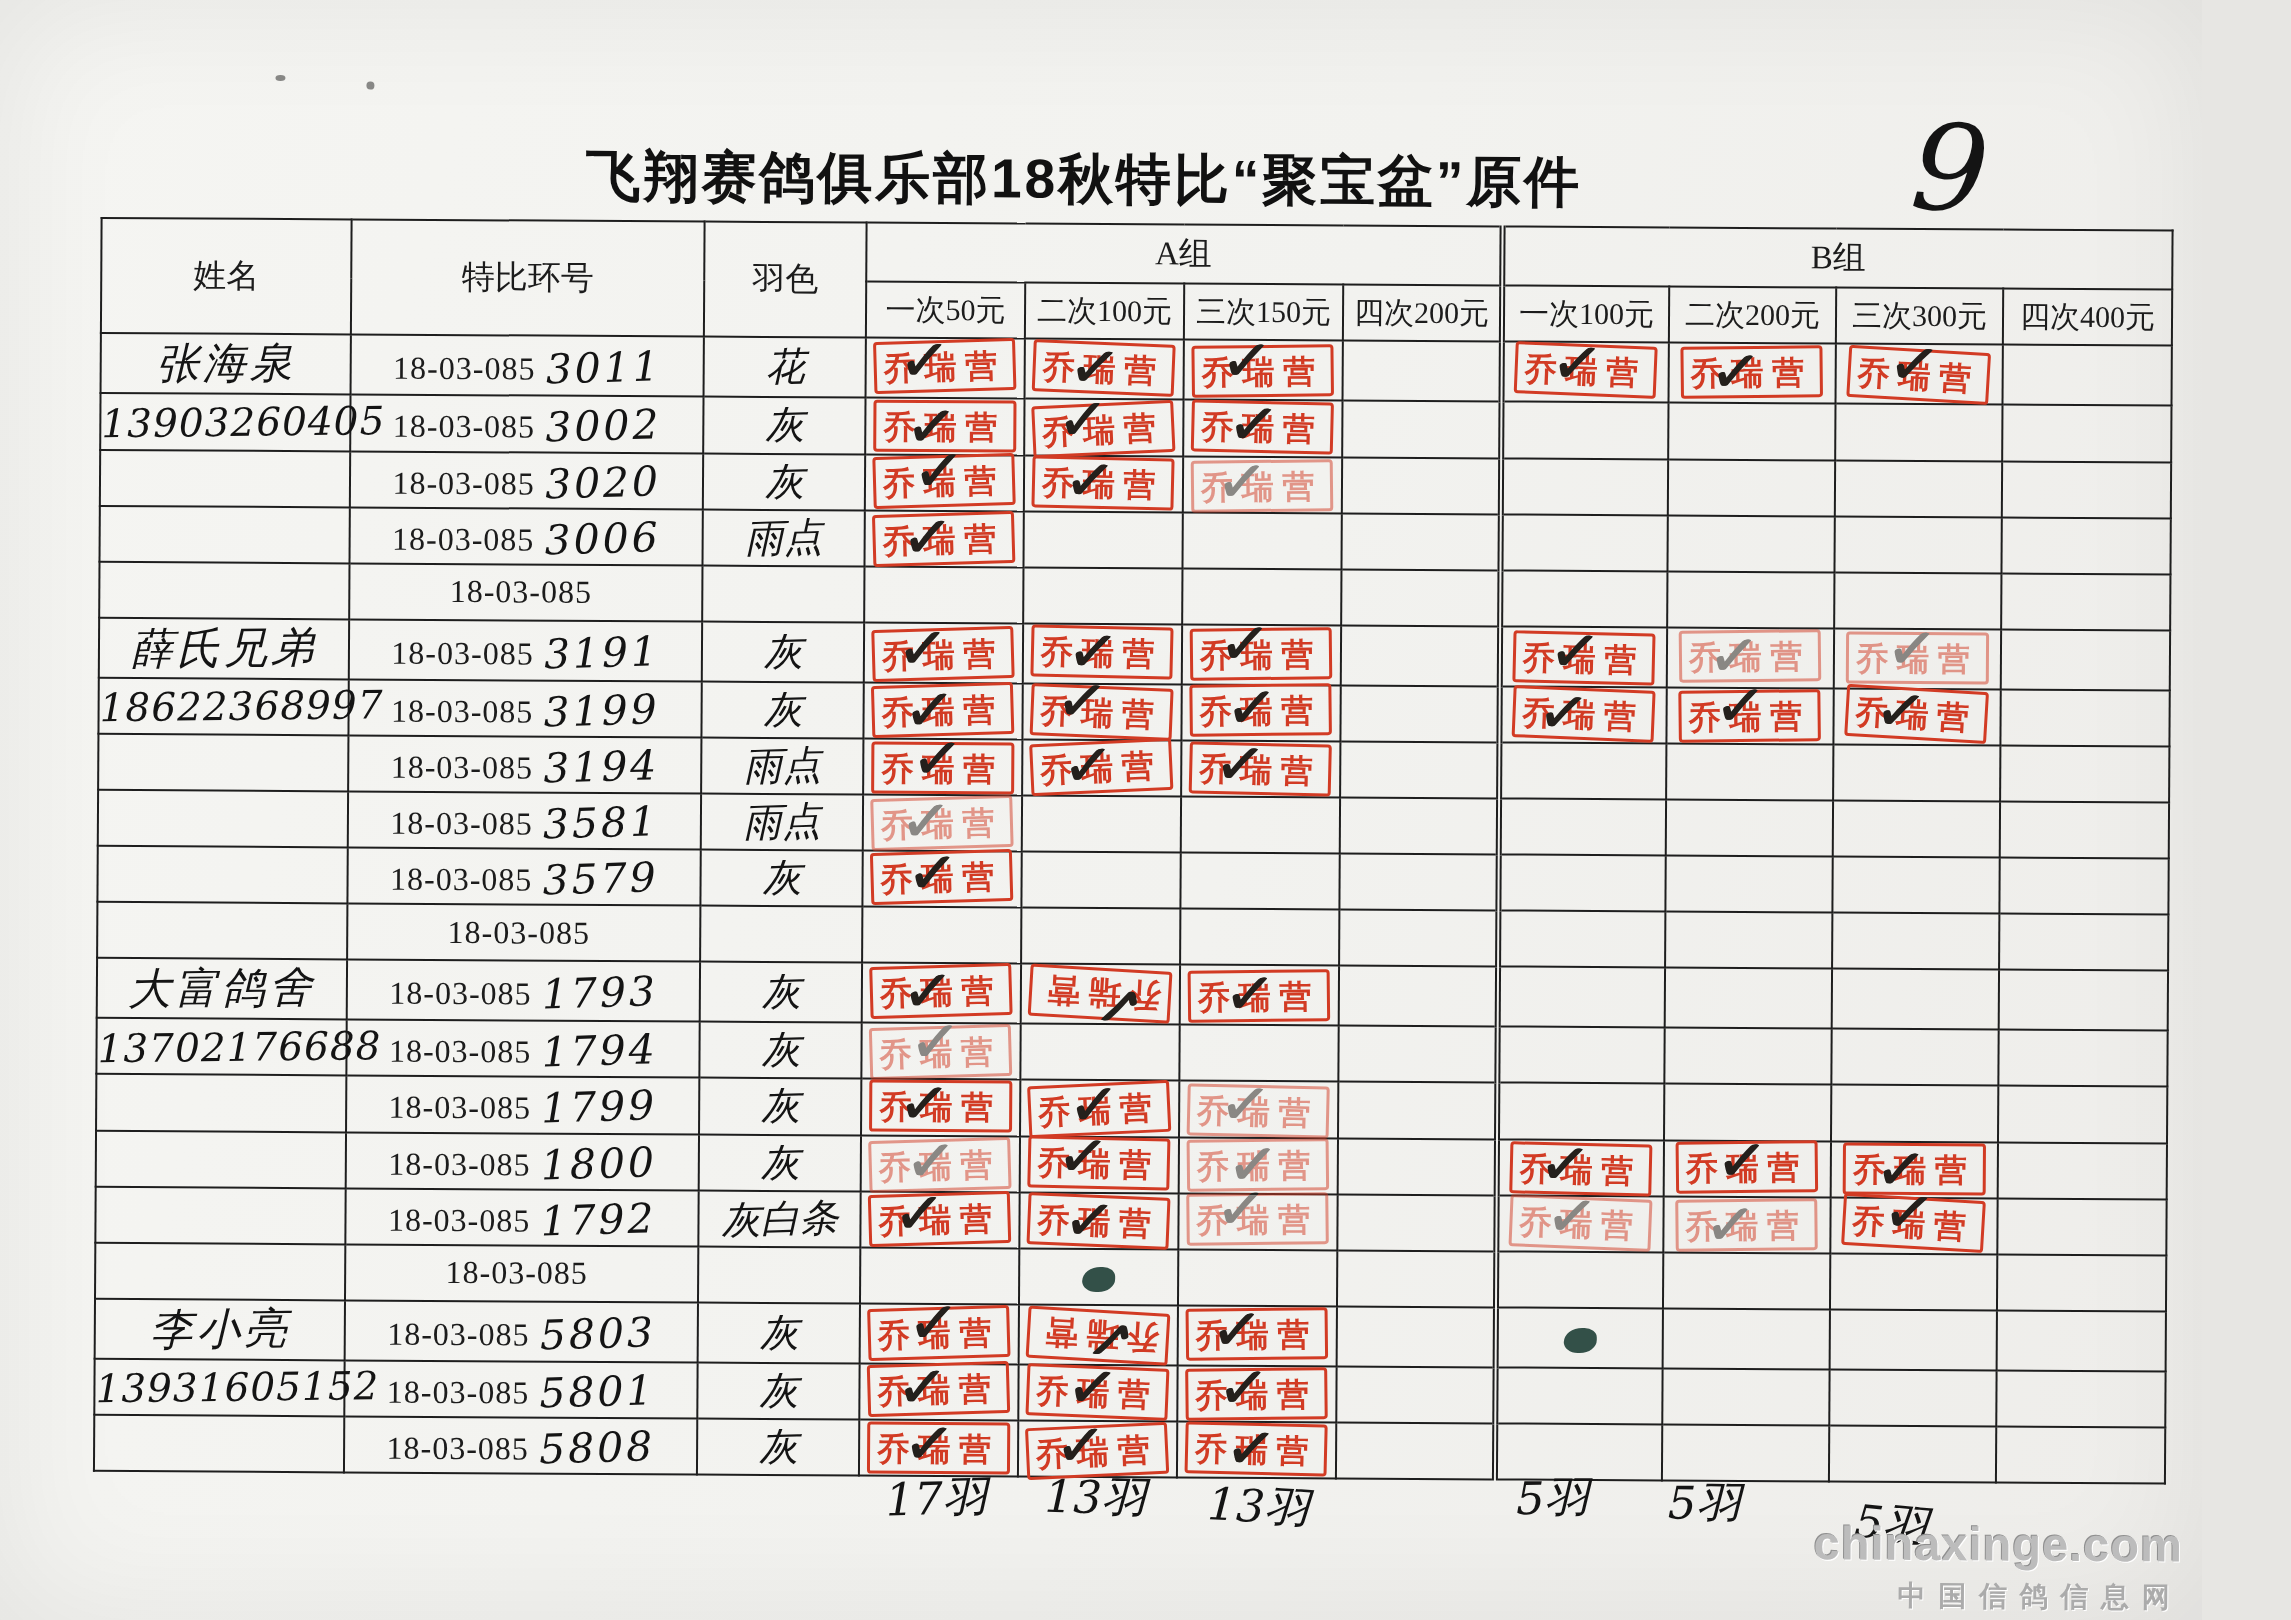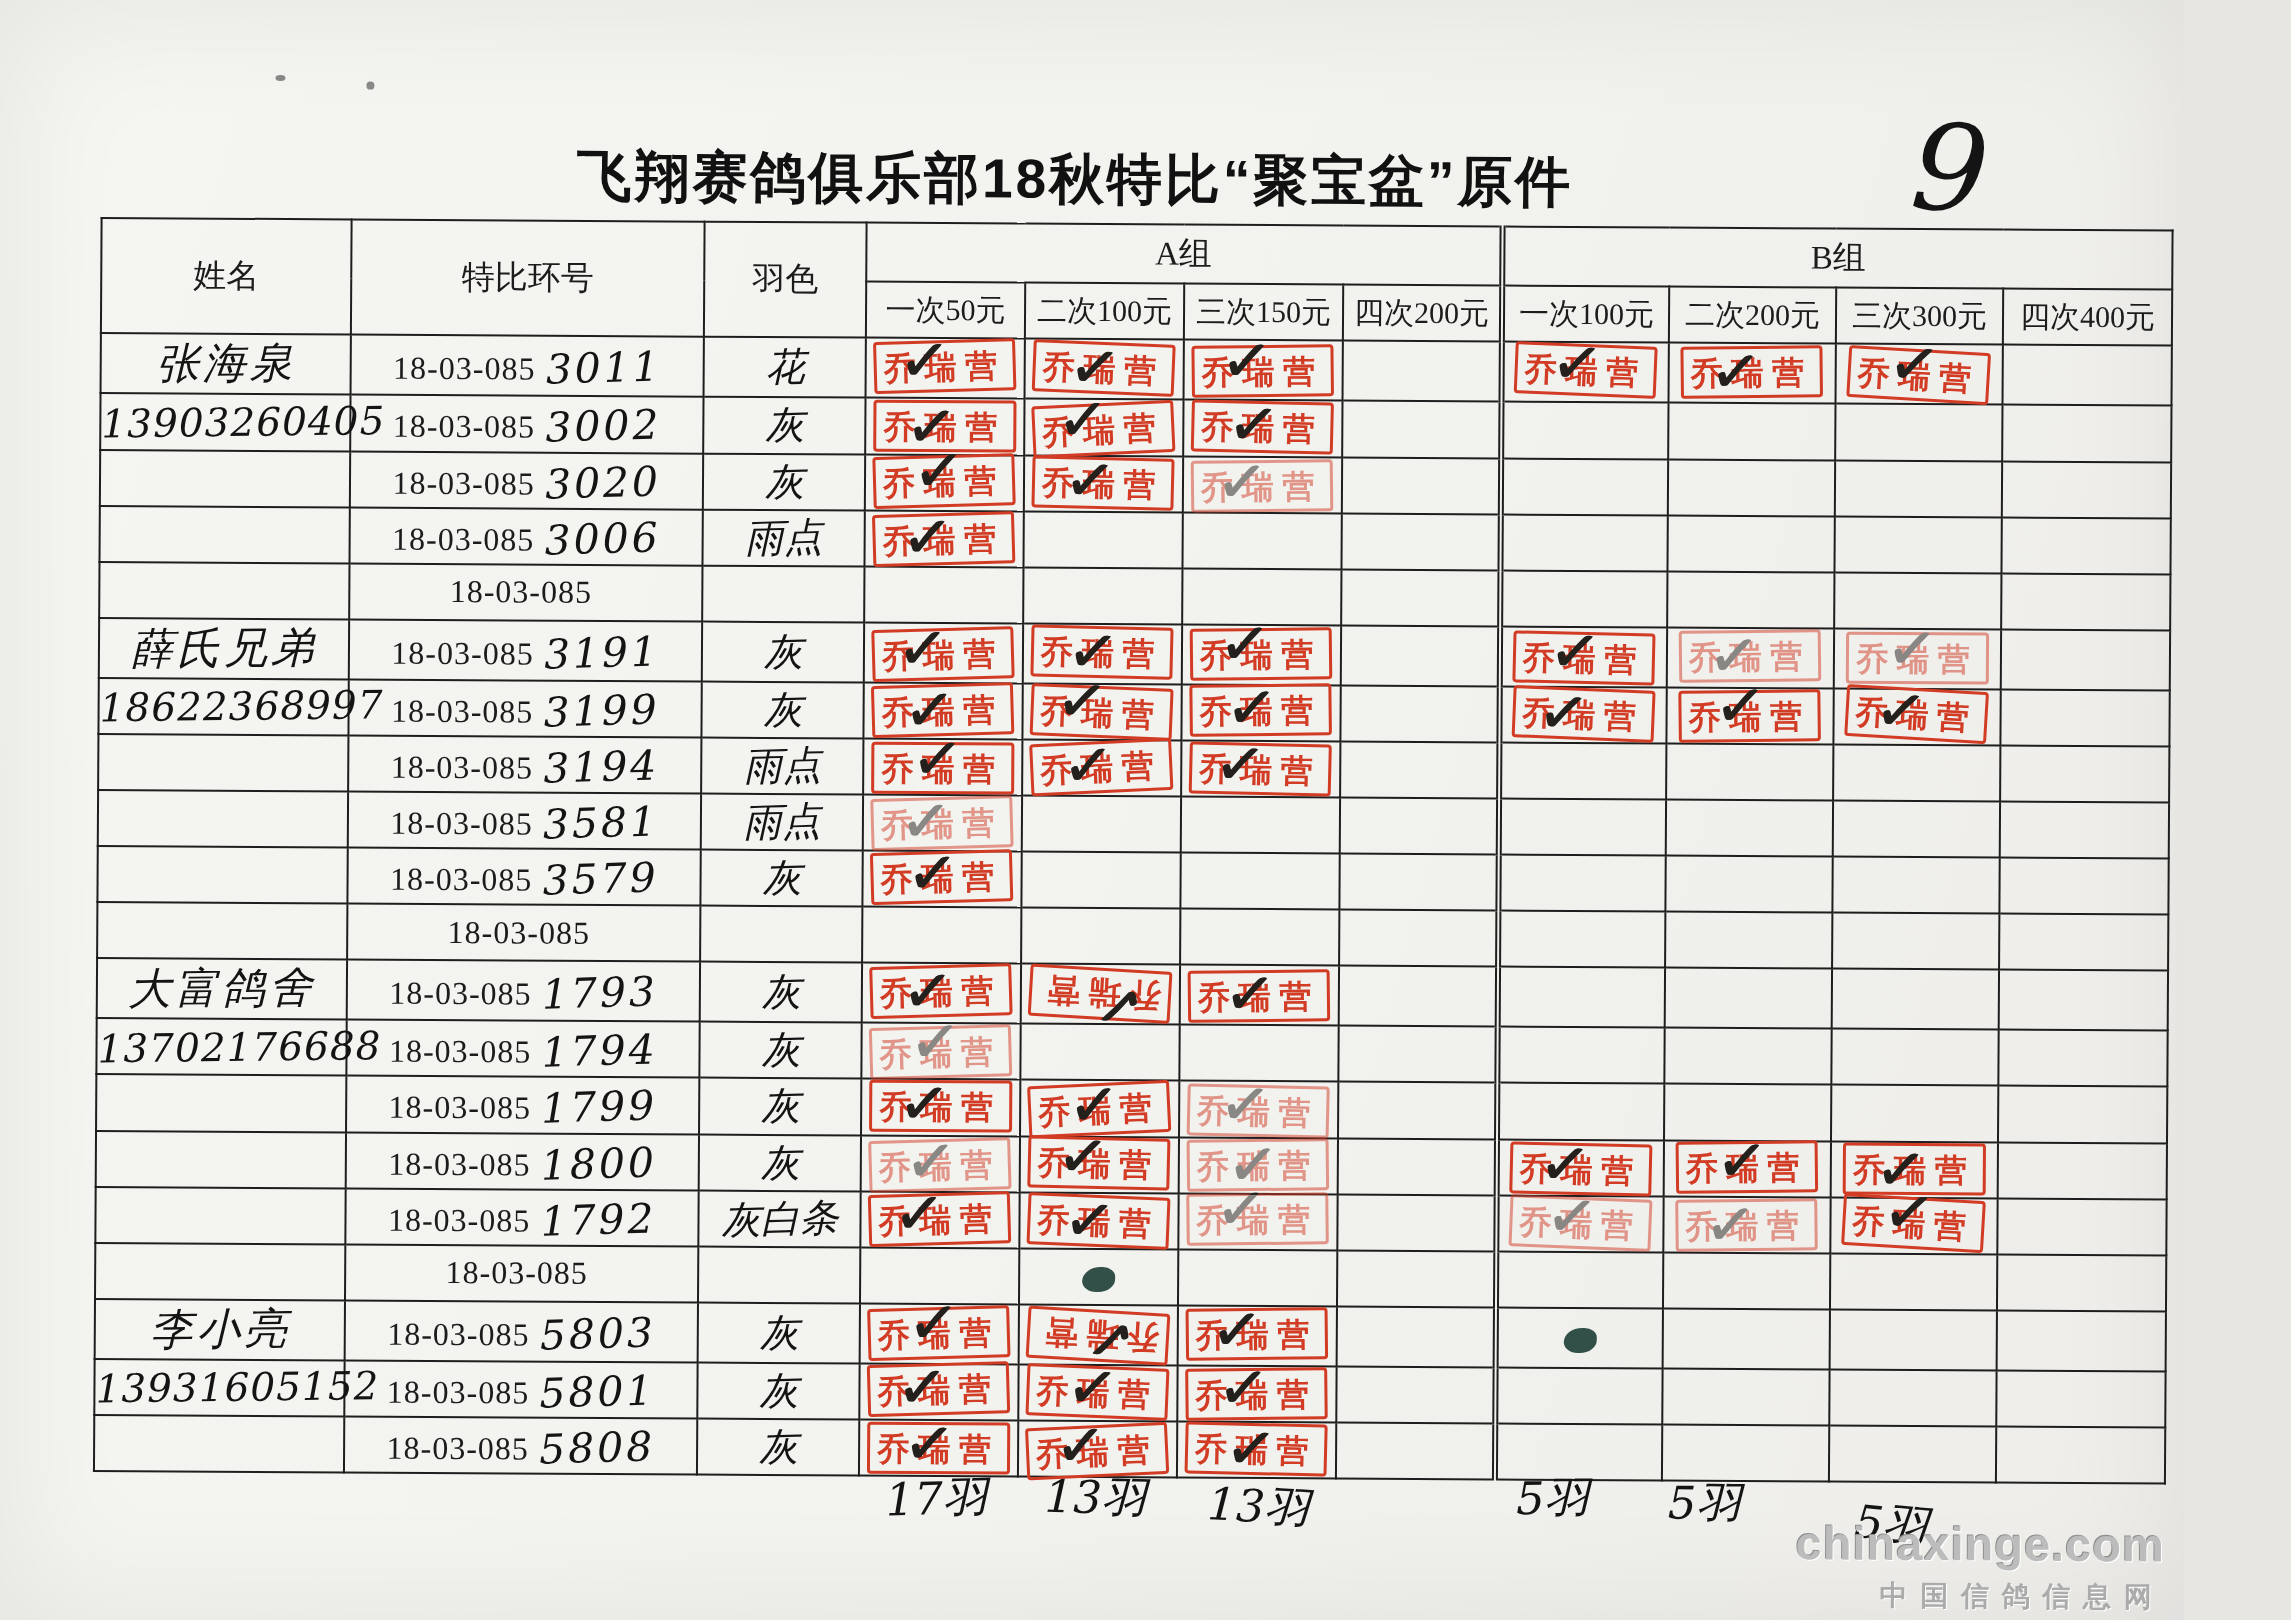--- a/index.html
+++ b/index.html
@@ -1,19 +1,19 @@
 <!DOCTYPE html>
 <html><head>
 <meta charset="utf-8">
 <style>
   html,body{margin:0;padding:0;background:#e7e6e3;}
   .page{position:relative;width:2184px;height:1620px;overflow:hidden;
     background:linear-gradient(105deg,#f5f5f2 0%,#f2f2ef 55%,#eeedea 100%);
     box-shadow:inset 0 0 137px rgba(0,0,0,0.07);
-    font-family:"Liberation Serif",serif;color:#1c1c1c;}
+    font-family:"Liberation Serif",serif;color:#1c1c1c;padding-left:18px;}
   .sheet{position:absolute;inset:0;transform:rotate(0.35deg);transform-origin:50% 40%;}
   .title{position:absolute;top:143px;left:50%;transform:translateX(-52%);
     font-family:"Liberation Sans",sans-serif;font-weight:700;font-size:55px;
     letter-spacing:2.9px;white-space:nowrap;color:#111;}
   .page-number{position:absolute;left:1909px;top:94px;font-size:120px;
     transform:rotate(4deg);font-weight:400;}
   .hand{font-style:italic;font-family:"DejaVu Serif",serif;color:#141414;}
 
   table.grid{position:absolute;left:98px;top:223px;width:2068px;
     border-collapse:collapse;table-layout:fixed;}

